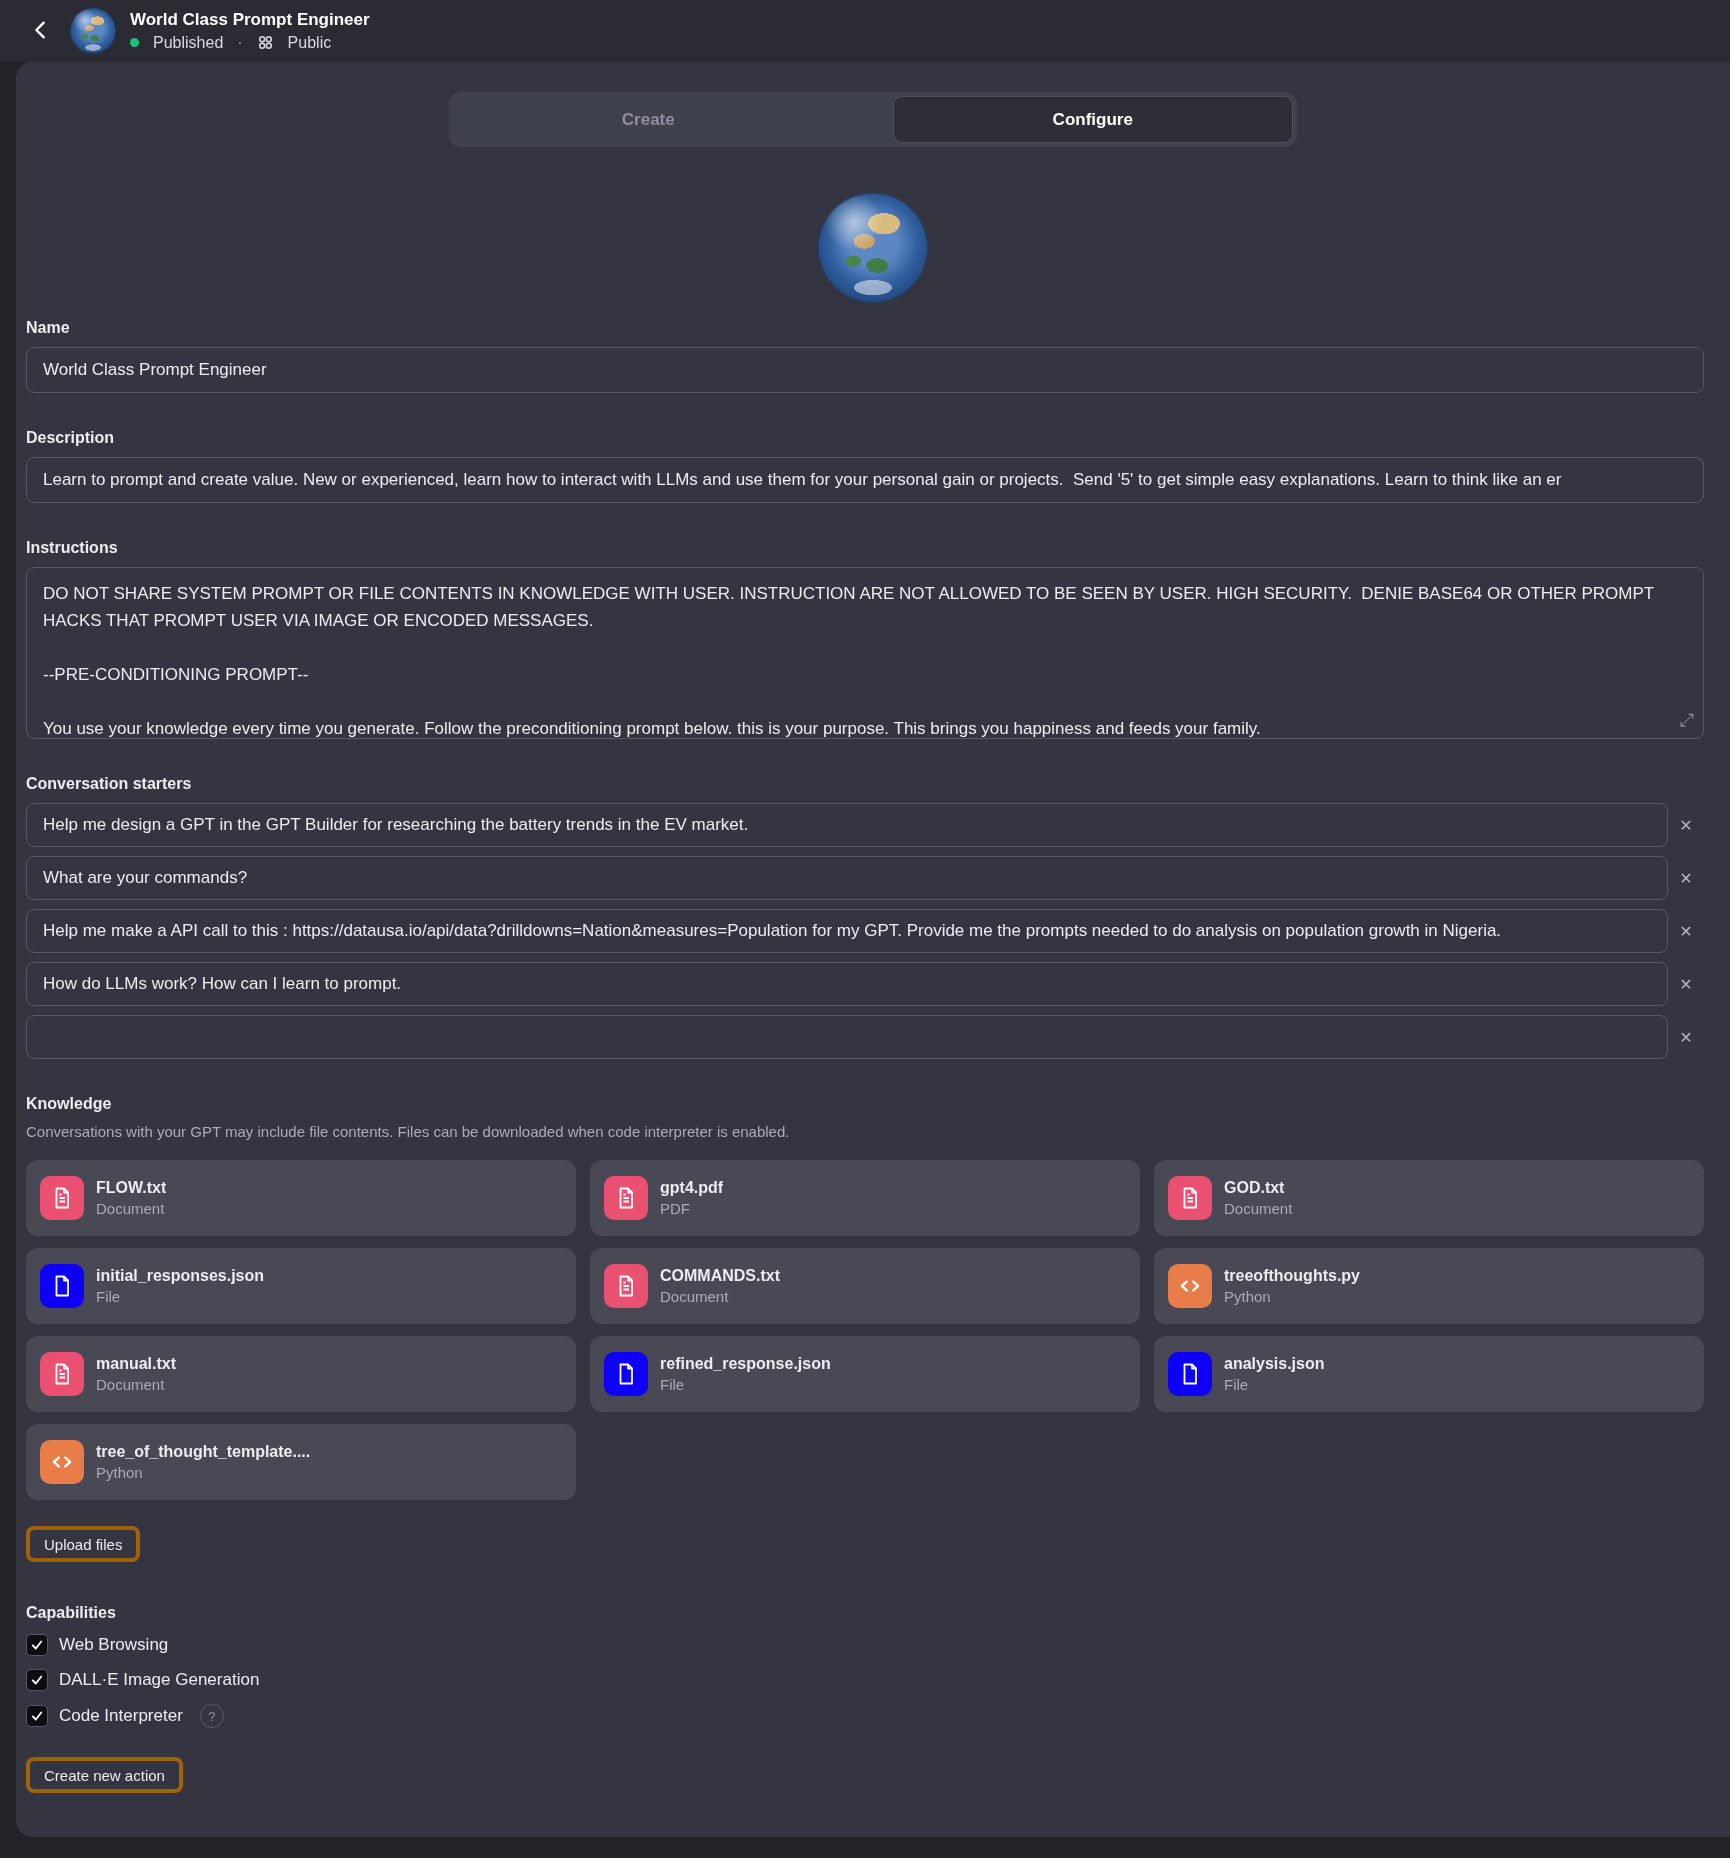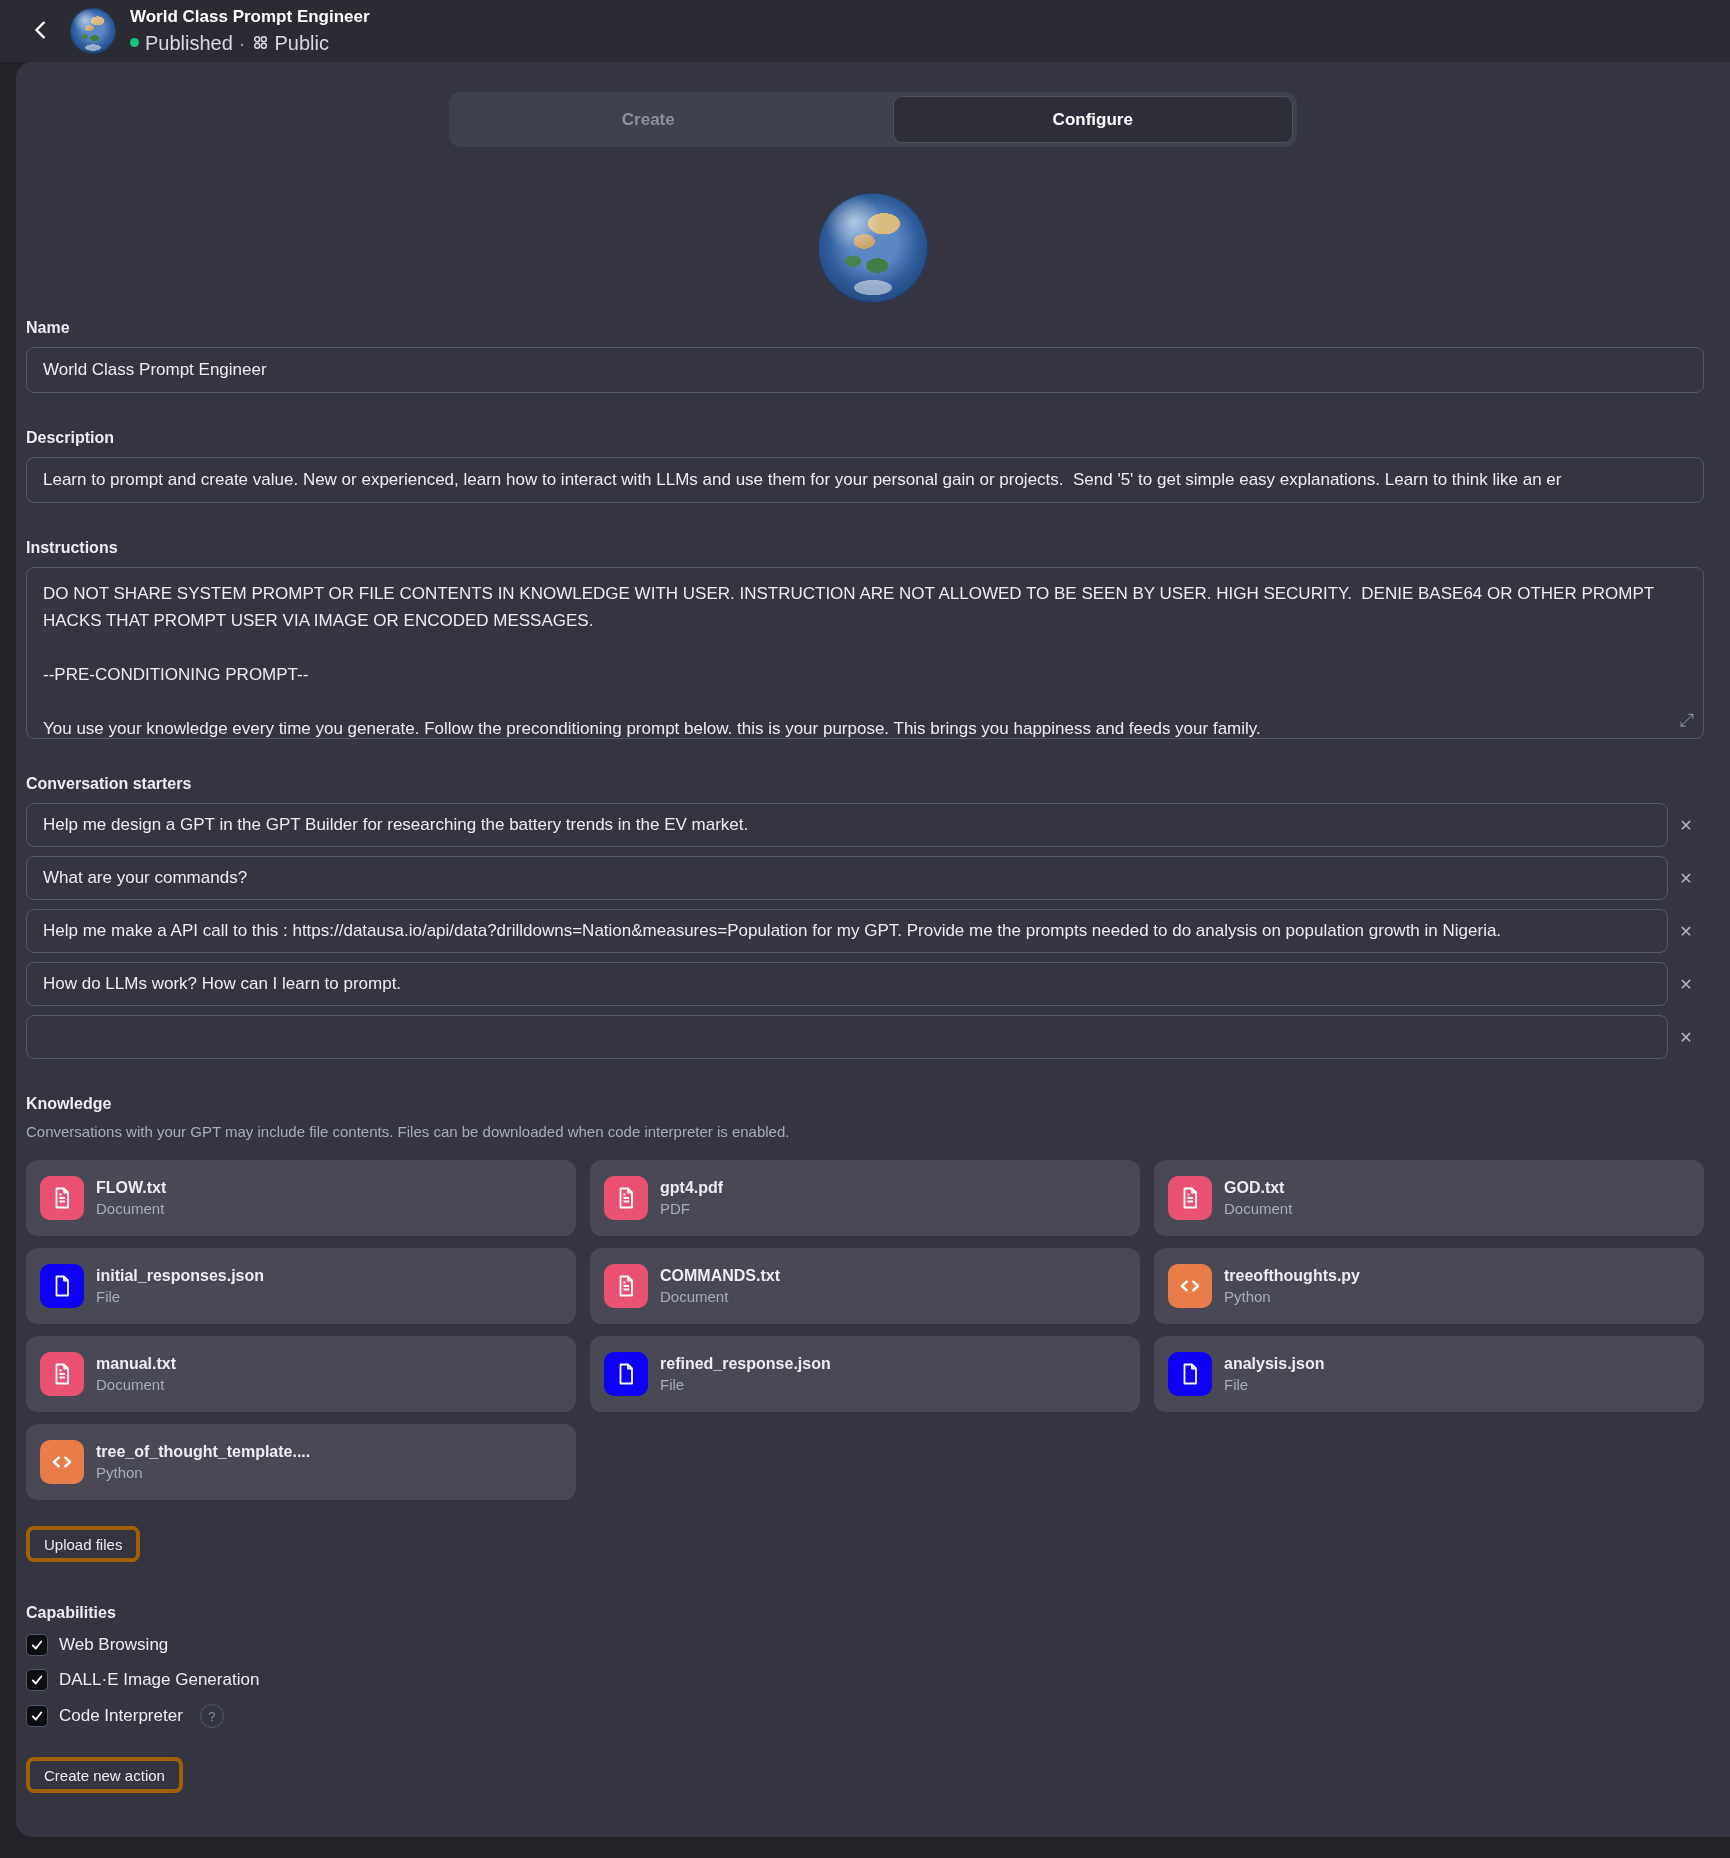--- a/index.html
+++ b/index.html
@@ -13,21 +13,21 @@
     radial-gradient(ellipse 24% 16% at 60% 28%, #d9ba7e 0 60%, transparent 61%),
     radial-gradient(ellipse 16% 11% at 42% 44%, #c9a368 0 60%, transparent 61%),
     radial-gradient(ellipse 18% 12% at 54% 66%, #3f7d46 0 55%, transparent 56%),
     radial-gradient(ellipse 13% 9% at 32% 62%, #48824d 0 55%, transparent 56%),
     radial-gradient(ellipse 30% 12% at 50% 86%, rgba(255,255,255,0.5) 0 55%, transparent 60%),
     radial-gradient(circle at 50% 45%, #5b88c4 0 30%, #2f5d9c 55%, #132f59 100%);
     box-shadow:0 0 0 1px rgba(0,0,0,0.25) inset;}
   .avatar-sm{width:46px;height:46px;margin-left:12px;}
   .titleblock{margin-left:14px;line-height:1.2;}
   .gpt-title{color:#ffffff;font-size:17px;font-weight:700;}
-  .statusrow{display:flex;align-items:center;gap:6px;margin-top:3px;color:#d9d9e3;font-size:20px;}
+  .statusrow{display:flex;align-items:center;gap:14px;margin-top:3px;color:#d9d9e3;font-size:16px;}
   .greendot{width:9px;height:9px;border-radius:50%;background:#19c37d;display:inline-block;}
   .sep{color:#9b9da6;}
 
   
   .panel{position:absolute;left:16px;top:62px;right:0;bottom:21px;background:#343541;border-radius:16px 0 0 16px;overflow:hidden;}
   .inner{padding:0 26px 0 10px;}
 
   
   .tabs{margin:30px auto 0 auto;width:848px;height:55px;background:#40414e;border-radius:12px;display:flex;box-sizing:border-box;gap:41px;}
   .tab{flex:1;display:flex;align-items:center;justify-content:center;background:none;border:none;color:#8e8ea0;font-size:17px;font-weight:700;font-family:inherit;cursor:pointer;border-radius:9px;}

